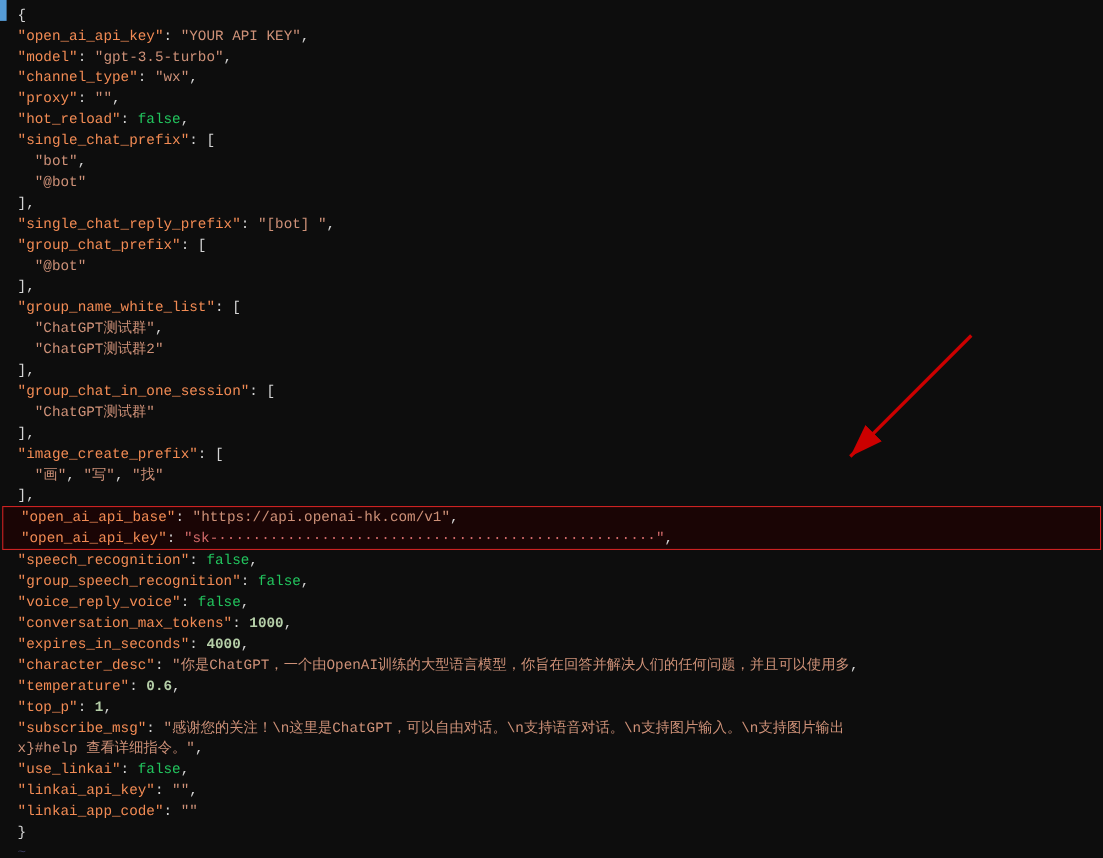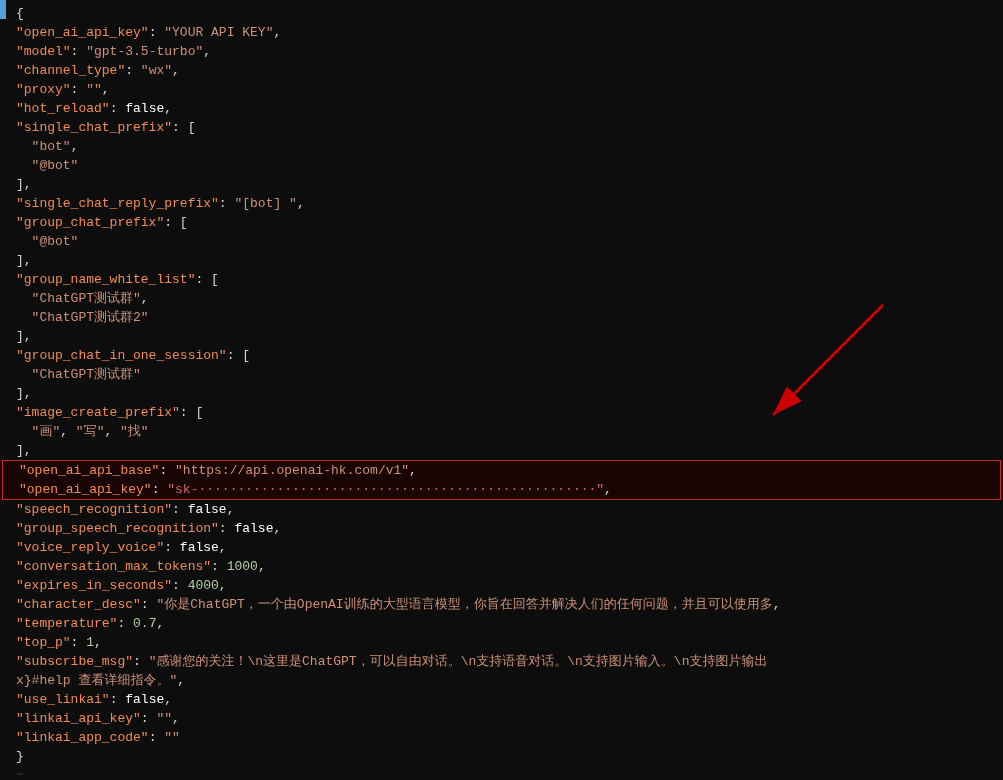--- a/index.html
+++ b/index.html
@@ -33,22 +33,22 @@
       line-height: 19px;
     }
 
     .line-content {
       flex: 1;
     }
 
     .key { color: #f28b54; }
     .string { color: #ce9178; }
     .string-red { color: #d16969; }
-    .boolean { color: #ffffff; }
-    .number { color: #b5cea8; }
+    .boolean { color: #22c55e; }
+    .number { color: #b5cea8; font-weight: bold; }
     .punctuation { color: #d4d4d4; }
 
     .tilde {
       color: #3a3a5c;
       display: block;
       padding-left: 16px;
       line-height: 18px;
     }
 
     
@@ -196,21 +196,21 @@
 
   <div class="line">
     <span class="line-content"><span class="key">"expires_in_seconds"</span><span class="punctuation">: </span><span class="number">4000</span><span class="punctuation">,</span></span>
   </div>
 
   <div class="line">
     <span class="line-content"><span class="key">"character_desc"</span><span class="punctuation">: </span><span class="string">"你是ChatGPT，一个由OpenAI训练的大型语言模型，你旨在回答并解决人们的任何问题，并且可以使用多</span><span class="punctuation">,</span></span>
   </div>
 
   <div class="line">
-    <span class="line-content"><span class="key">"temperature"</span><span class="punctuation">: </span><span class="number">0.7</span><span class="punctuation">,</span></span>
+    <span class="line-content"><span class="key">"temperature"</span><span class="punctuation">: </span><span class="number">0.6</span><span class="punctuation">,</span></span>
   </div>
 
   <div class="line">
     <span class="line-content"><span class="key">"top_p"</span><span class="punctuation">: </span><span class="number">1</span><span class="punctuation">,</span></span>
   </div>
 
   <div class="line">
     <span class="line-content"><span class="key">"subscribe_msg"</span><span class="punctuation">: </span><span class="string">"感谢您的关注！\n这里是ChatGPT，可以自由对话。\n支持语音对话。\n支持图片输入。\n支持图片输出</span></span>
   </div>
 

